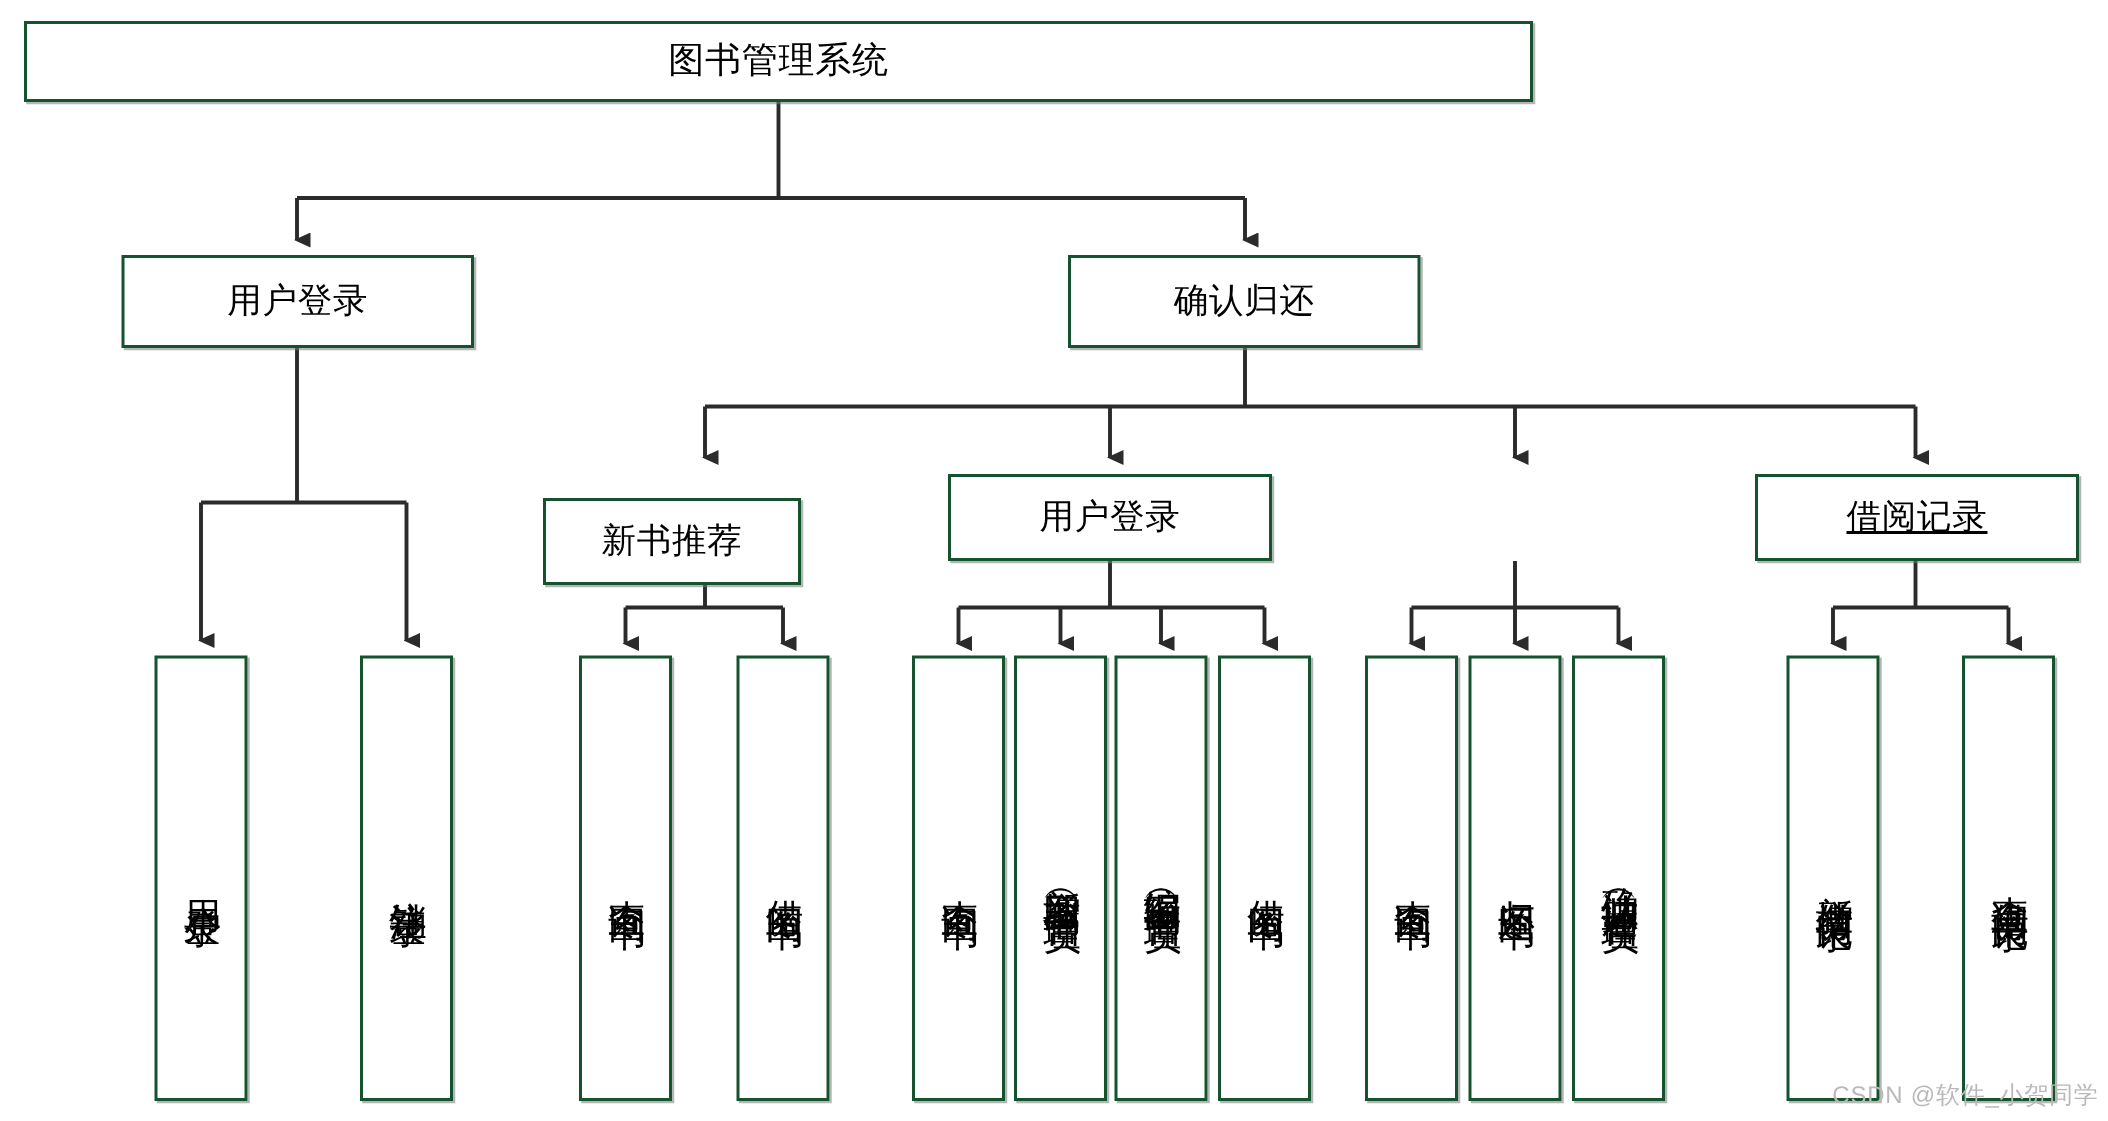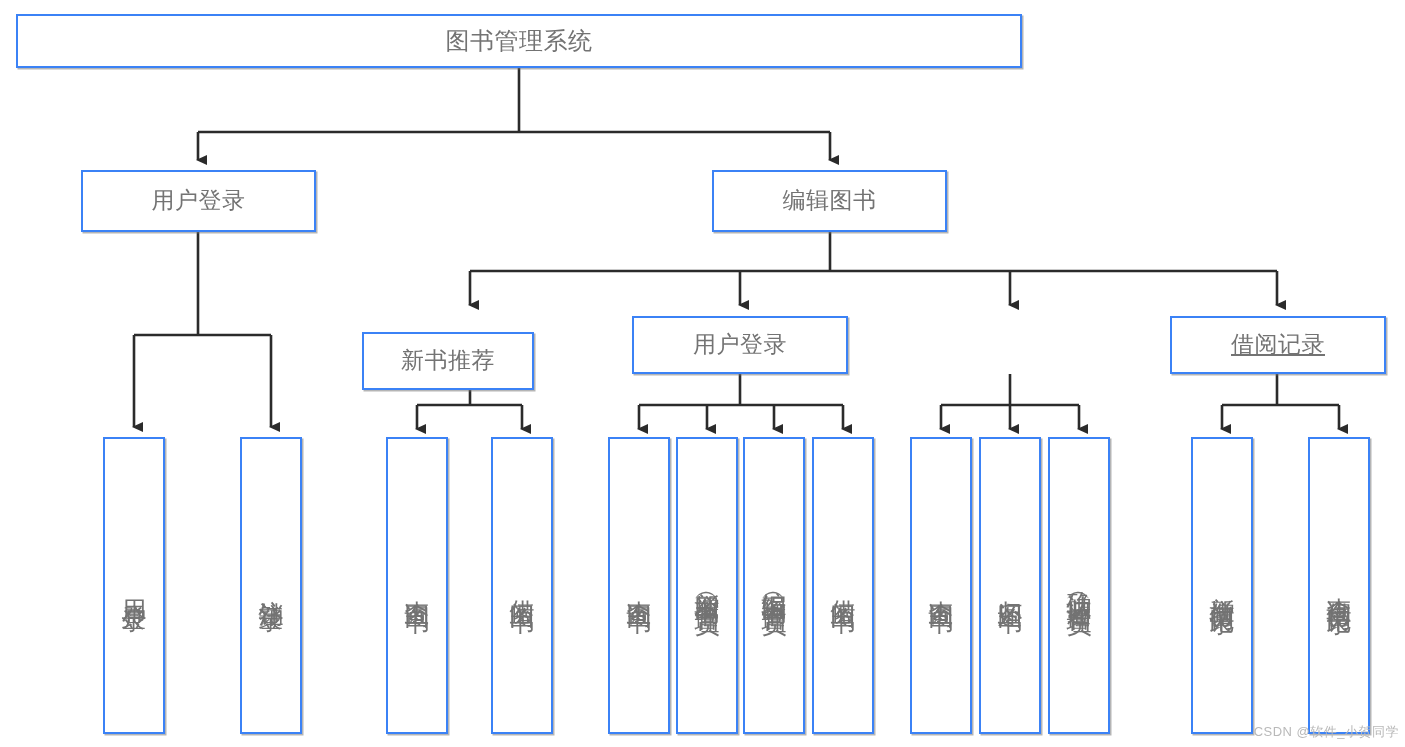--- a/index.html
+++ b/index.html
@@ -21,26 +21,26 @@
     position: absolute;
     left: 0;
     top: 0;
     width: 1405px;
     height: 747px;
     pointer-events: none;
   }
   .node {
     position: absolute;
     box-sizing: border-box;
-    border: 2px solid #3b82f6;
+    border: 2px solid #14532d;
     background: #ffffff;
     display: flex;
     align-items: center;
     justify-content: center;
-    color: #737373;
+    color: #000000;
     box-shadow: 1.5px 1.5px 0 rgba(120,120,120,0.55);
   }
   .node .lbl {
     display: block;
     text-align: center;
     line-height: 1.12;
   }
   
   .node.h .lbl {
     font-size: 23px;
@@ -57,21 +57,21 @@
     text-orientation: upright;
     font-size: 25px;
     line-height: 1.0;
     letter-spacing: 3px;
     white-space: nowrap;
   }
   .watermark {
     position: absolute;
     right: 6px;
     bottom: 6px;
-    font-size: 13px;
+    font-size: 16px;
     color: #b9b9b9;
     letter-spacing: 0.5px;
     white-space: nowrap;
   }
 </style>
 </head>
 <body>
 
 <div id="canvas">
 
@@ -126,21 +126,21 @@
   </svg>
 
   <div class="node h root" style="left:16px; top:14px; width:1006px; height:54px;">
     <span class="lbl">图书管理系统</span>
   </div>
 
   <div class="node h" style="left:81px; top:170px; width:235px; height:62px;">
     <span class="lbl">用户登录</span>
   </div>
   <div class="node h" style="left:712px; top:170px; width:235px; height:62px;">
-    <span class="lbl">编辑图书</span>
+    <span class="lbl">确认归还</span>
   </div>
 
   <div class="node h" style="left:362px; top:332px; width:172px; height:58px;">
     <span class="lbl">新书推荐</span>
   </div>
   <div class="node h" style="left:632px; top:316px; width:216px; height:58px;">
     <span class="lbl">用户登录</span>
   </div>
   <div class="node h" style="left:1170px; top:316px; width:216px; height:58px;text-decoration:underline;">
     <span class="lbl">借阅记录</span>

